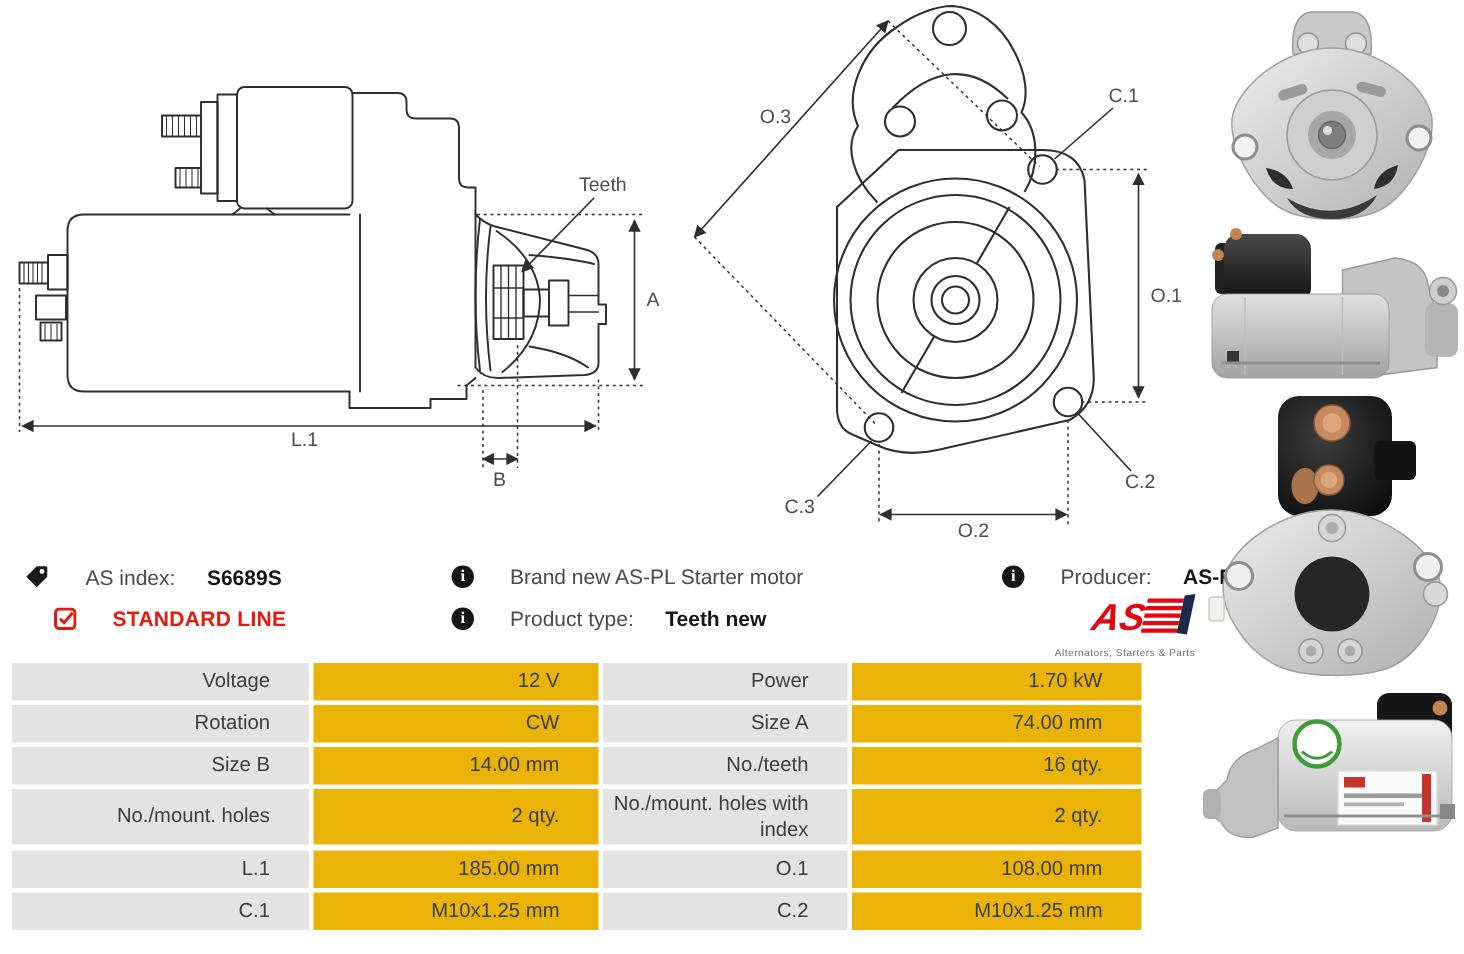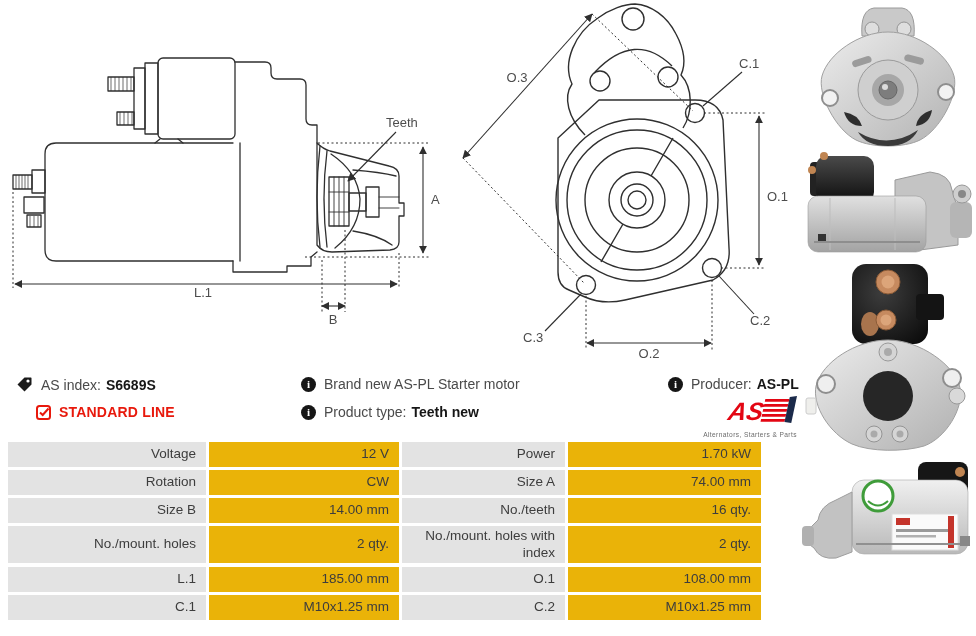--- a/index.html
+++ b/index.html
@@ -1,35 +1,35 @@
 <!DOCTYPE html>
 <html><head>
 <meta charset="utf-8">
 <style>
   html,body{margin:0;padding:0;background:#fff;}
   .screen{position:relative;width:976px;height:636px;background:#ffffff;
     font-family:"Liberation Sans",sans-serif;overflow:hidden;color:#3d3d3d;}
   .abs{position:absolute;}
   
-  .info-line{position:absolute;display:flex;align-items:center;gap:8px;font-size:14px;color:#4a4a4a;}
+  .info-line{position:absolute;display:flex;align-items:center;gap:24px;font-size:14px;color:#4a4a4a;}
   .info-line b{color:#161616;}
   .tag-icon{width:17px;height:17px;display:inline-block;}
   .chk-icon{width:15px;height:15px;display:inline-block;}
   .info-icon{width:15px;height:15px;border-radius:50%;background:#161616;color:#fff;
     display:inline-flex;align-items:center;justify-content:center;
     font-size:11px;font-weight:bold;font-family:"Liberation Serif",serif;flex:0 0 auto;}
   .std-line{color:#e8190c;font-weight:bold;letter-spacing:.2px;}
   .logo-box{position:absolute;left:700px;top:396px;width:100px;text-align:center;}
   .logo-tagline{font-size:6.6px;color:#6b6b6b;letter-spacing:.4px;margin-top:1px;white-space:nowrap;}
   
   .spec-table{position:absolute;left:8px;top:442px;width:783px;}
   .spec-row{display:flex;gap:3px;margin-bottom:3px;}
   .spec-row-gap{margin-top:4px;}
   .cell{display:flex;align-items:center;justify-content:flex-end;text-align:right;
-    padding-right:10px;box-sizing:border-box;font-size:13.5px;color:#3d3d3d;
+    padding-right:26px;box-sizing:border-box;font-size:13.5px;color:#3d3d3d;
     min-height:25px;line-height:1.25;}
   .spec-row-tall .cell{min-height:37px;}
   .cell.label{background:#e3e3e3;}
   .cell.value{background:#eab308;}
   .cell.c0{width:198px;}
   .cell.c1{width:190px;}
   .cell.c2{width:163px;}
   .cell.c3{width:193px;}
   
   .drw text{font-family:"Liberation Sans",sans-serif;font-size:13px;fill:#4d4d4d;}

